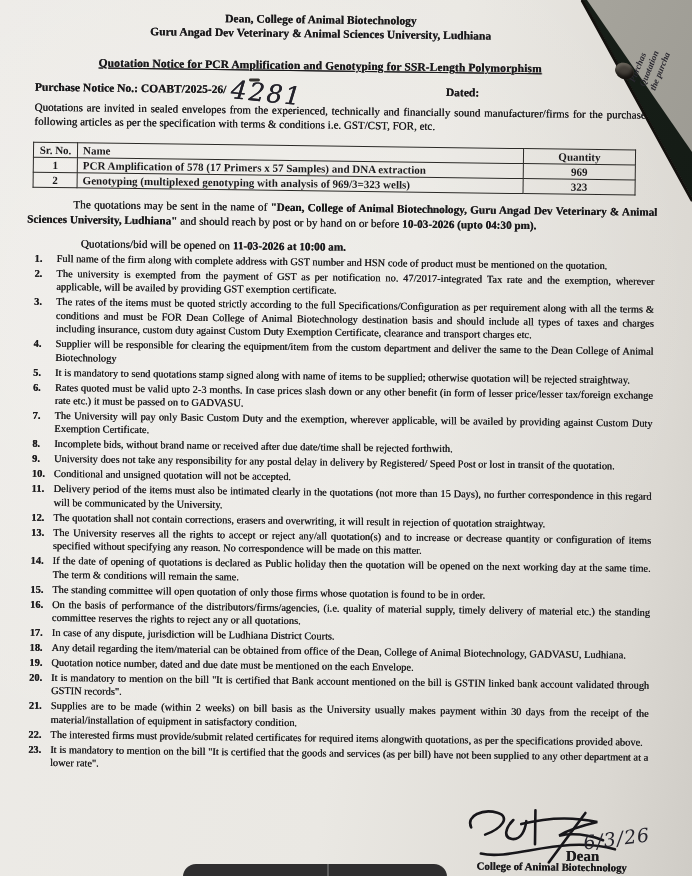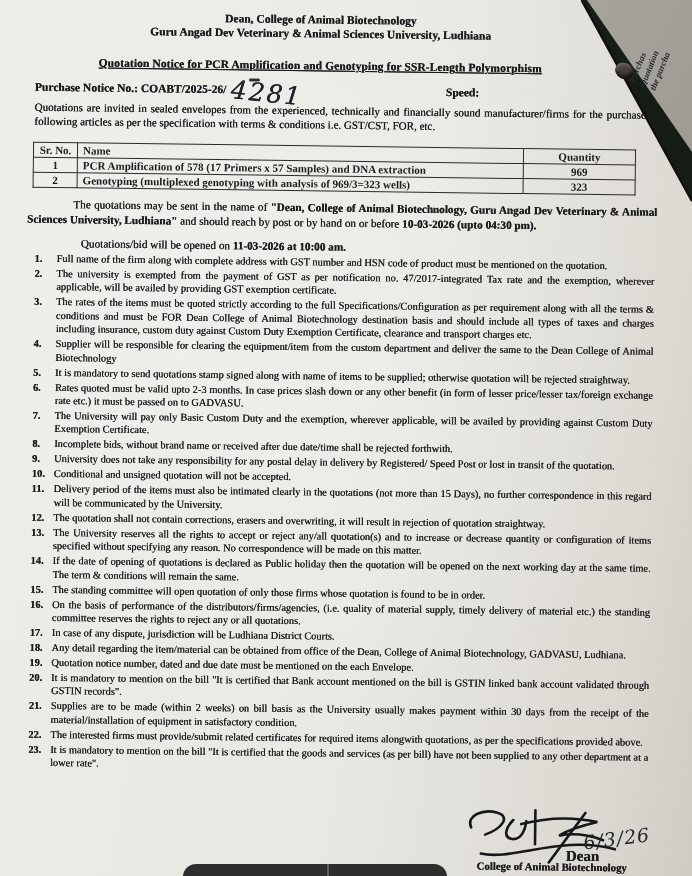--- a/index.html
+++ b/index.html
@@ -94,21 +94,21 @@
 
       <div class="abs doc-title ink" style="top:56px">Quotation Notice for PCR Amplification and Genotyping for SSR-Length Polymorphism</div>
       <div class="abs title-mark"></div>
 
       <div class="abs purchase-row ink">
         <span>Purchase Notice No.:</span>
         <span> </span>
         <span>COABT/2025-26/</span>
         <span class="hand hand-no">4281</span>
         <span class="dated-label">
-          <span>Speed:</span>
+          <span>Dated:</span>
           
         </span>
       </div>
 
       <div class="abs intro ink">Quotations are invited  in sealed envelopes from the experienced, technically and financially sound manufacturer/firms for the purchase of following articles as per the specification with terms &amp; conditions i.e. GST/CST, FOR, etc.</div>
 
       <table class="qtable">
         <colgroup>
             <col class="c-sr">
             <col class="c-name">

